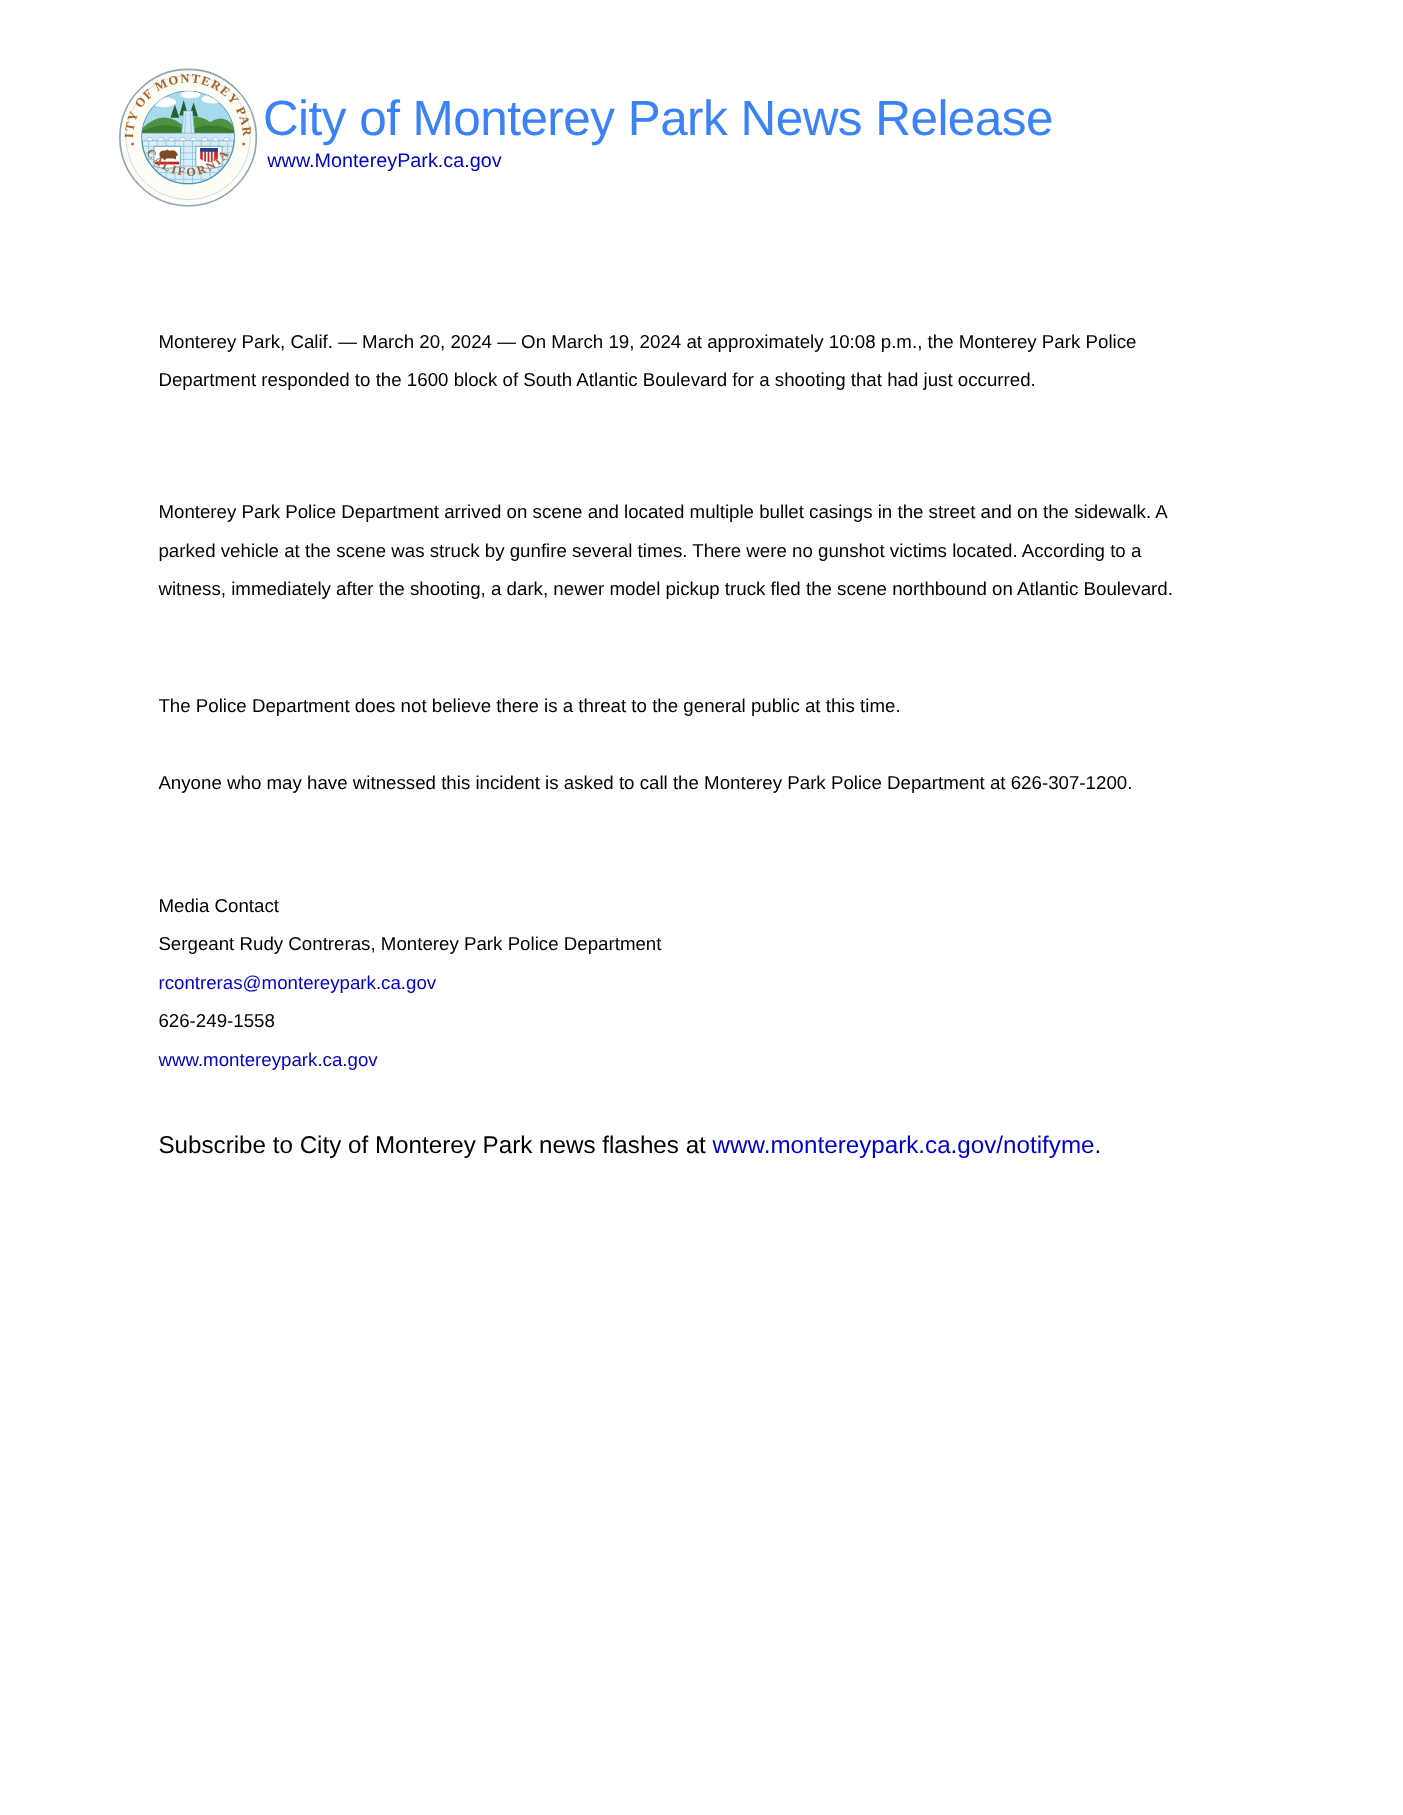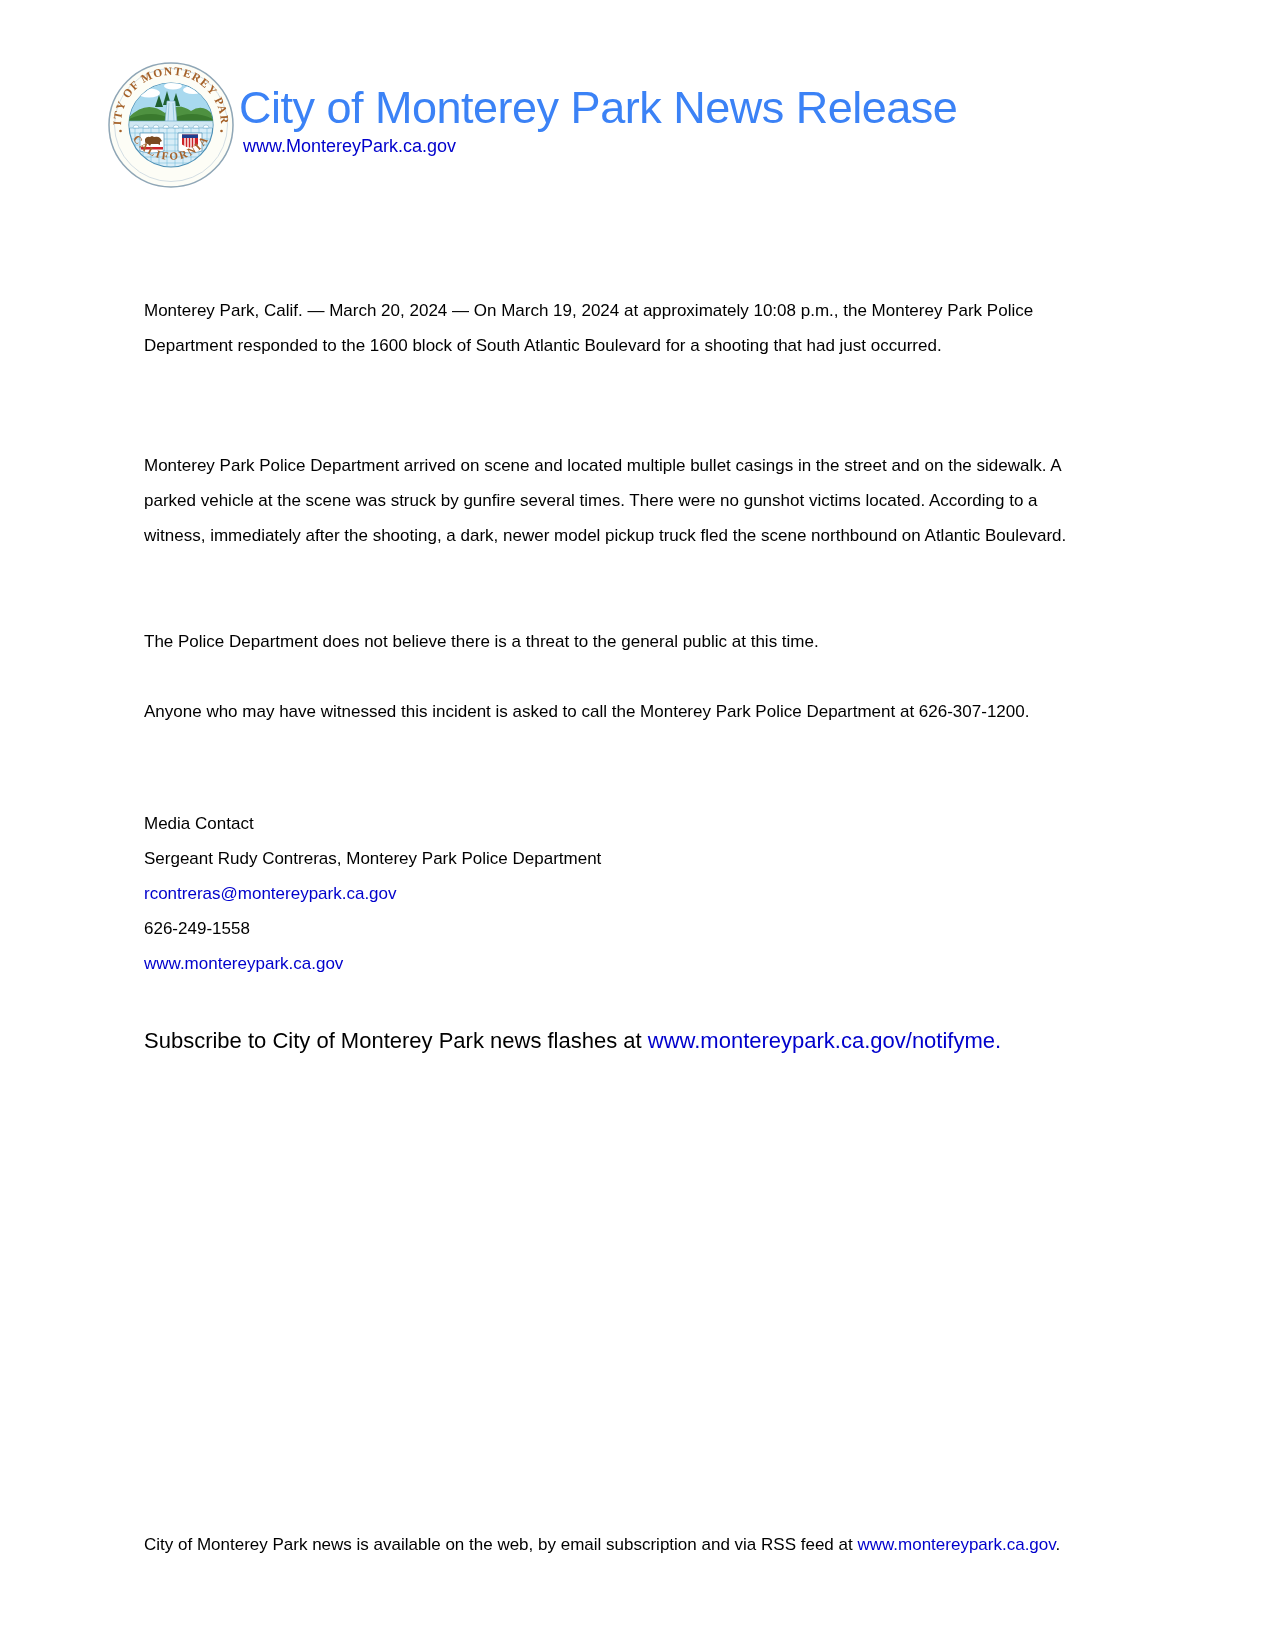--- a/index.html
+++ b/index.html
@@ -171,15 +171,14 @@
   <div class="mc-line mc-email">
     <a href="#">rcontreras@montereypark.ca.gov</a>
   </div>
   <div class="mc-line mc-phone">626-249-1558</div>
   <div class="mc-line mc-web">
     <a href="#">www.montereypark.ca.gov</a>
   </div>
 
   <div class="subscribe"><span>Subscribe to City of Monterey Park news flashes at </span><a href="#">www.montereypark.ca.gov/notifyme.</a></div>
 
-  <div class="footer"><span>City of Monterey Park news is available on the web, by email subscription and via RSS feed at </span><a href="#">www.montereypark.ca.gov</a><span>.</span></div>
 
 </div>
 
 </body></html>

